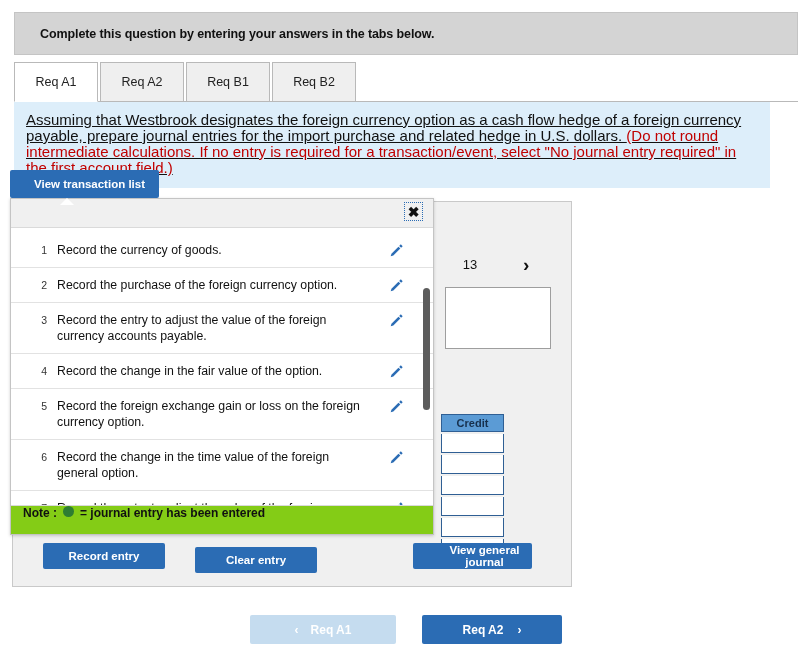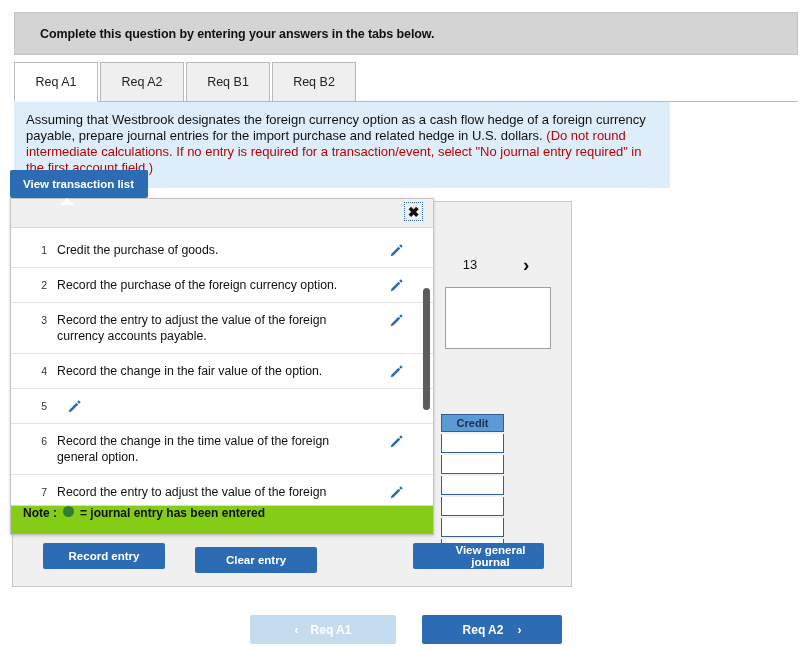--- a/index.html
+++ b/index.html
@@ -78,45 +78,46 @@
     width: 784px;
     height: 1px;
     background: #b9b9b9;
   }
 
   
   .infobox {
     position: absolute;
     left: 14px;
     top: 102px;
-    width: 656px;
+    width: 756px;
     box-sizing: border-box;
     background: #ddeefa;
     padding: 10px 12px 12px 12px;
     line-height: 16px;
-    font-size: 13px;
+    font-size: 15px;
     color: #111;
+    text-decoration: underline;
   }
   .infobox .red {
     color: #c00000;
   }
 
   
   .vtl-wrap {
     position: absolute;
     left: 10px;
     top: 170px;
     z-index: 25;
   }
   .vtl-btn {
     background: #2b6cb4;
     color: #ffffff;
     font-weight: bold;
     font-size: 11.5px;
-    padding: 8px 14px 8px 13px;
+    padding: 8px 14px 8px 24px;
     border: none;
     border-radius: 2px;
     cursor: pointer;
     display: inline-block;
     line-height: 12px;
   }
   .vtl-arrow {
     position: absolute;
     left: 50px;
     top: 28px;
@@ -216,21 +217,21 @@
     border: none;
     border-radius: 2px;
     height: 26px;
     cursor: pointer;
     display: flex;
     align-items: center;
     justify-content: center;
   }
   .pbtn-record   { left: 30px;  top: 11px; width: 122px; }
   .pbtn-clear    { left: 182px; top: 15px; width: 122px; }
-  .pbtn-journal  { left: 400px; top: 11px; width: 131px; padding-left: 30px; }
+  .pbtn-journal  { left: 400px; top: 11px; width: 119px; padding-left: 30px; }
 
   
   .tlist {
     position: absolute;
     left: 10px;
     top: 198px;
     width: 424px;
     height: 337px;
     box-sizing: border-box;
     background: #ffffff;
@@ -442,21 +443,21 @@
 
 <div class="tlist">
   <div class="tlist-head">
     <div class="tlist-close">✖</div>
   </div>
 
   <div class="tlist-body">
 
     <div class="trow">
       <div class="trow-num">1</div>
-      <div class="trow-text">Credit the purchase of goods.</div>
+      <div class="trow-text">Record the currency of goods.</div>
       <div class="trow-pencil">
         <svg class="pencil-svg" width="15" height="15" viewBox="0 0 16 16">
           <path d="M12.6 1.4 L14.6 3.4 L12.9 5.1 L10.9 3.1 Z" fill="#2b6cb4"></path>
           <path d="M10.1 3.9 L12.1 5.9 L4.6 13.4 L1.8 14.2 L2.6 11.4 Z" fill="#2b6cb4"></path>
         </svg>
       </div>
     </div>
 
     <div class="trow">
       <div class="trow-num">2</div>
@@ -486,20 +487,21 @@
       <div class="trow-pencil">
         <svg class="pencil-svg" width="15" height="15" viewBox="0 0 16 16">
           <path d="M12.6 1.4 L14.6 3.4 L12.9 5.1 L10.9 3.1 Z" fill="#2b6cb4"></path>
           <path d="M10.1 3.9 L12.1 5.9 L4.6 13.4 L1.8 14.2 L2.6 11.4 Z" fill="#2b6cb4"></path>
         </svg>
       </div>
     </div>
 
     <div class="trow">
       <div class="trow-num">5</div>
+      <div class="trow-text">Record the foreign exchange gain or loss on the foreign currency option.</div>
       <div class="trow-pencil">
         <svg class="pencil-svg" width="15" height="15" viewBox="0 0 16 16">
           <path d="M12.6 1.4 L14.6 3.4 L12.9 5.1 L10.9 3.1 Z" fill="#2b6cb4"></path>
           <path d="M10.1 3.9 L12.1 5.9 L4.6 13.4 L1.8 14.2 L2.6 11.4 Z" fill="#2b6cb4"></path>
         </svg>
       </div>
     </div>
 
     <div class="trow">
       <div class="trow-num">6</div>

